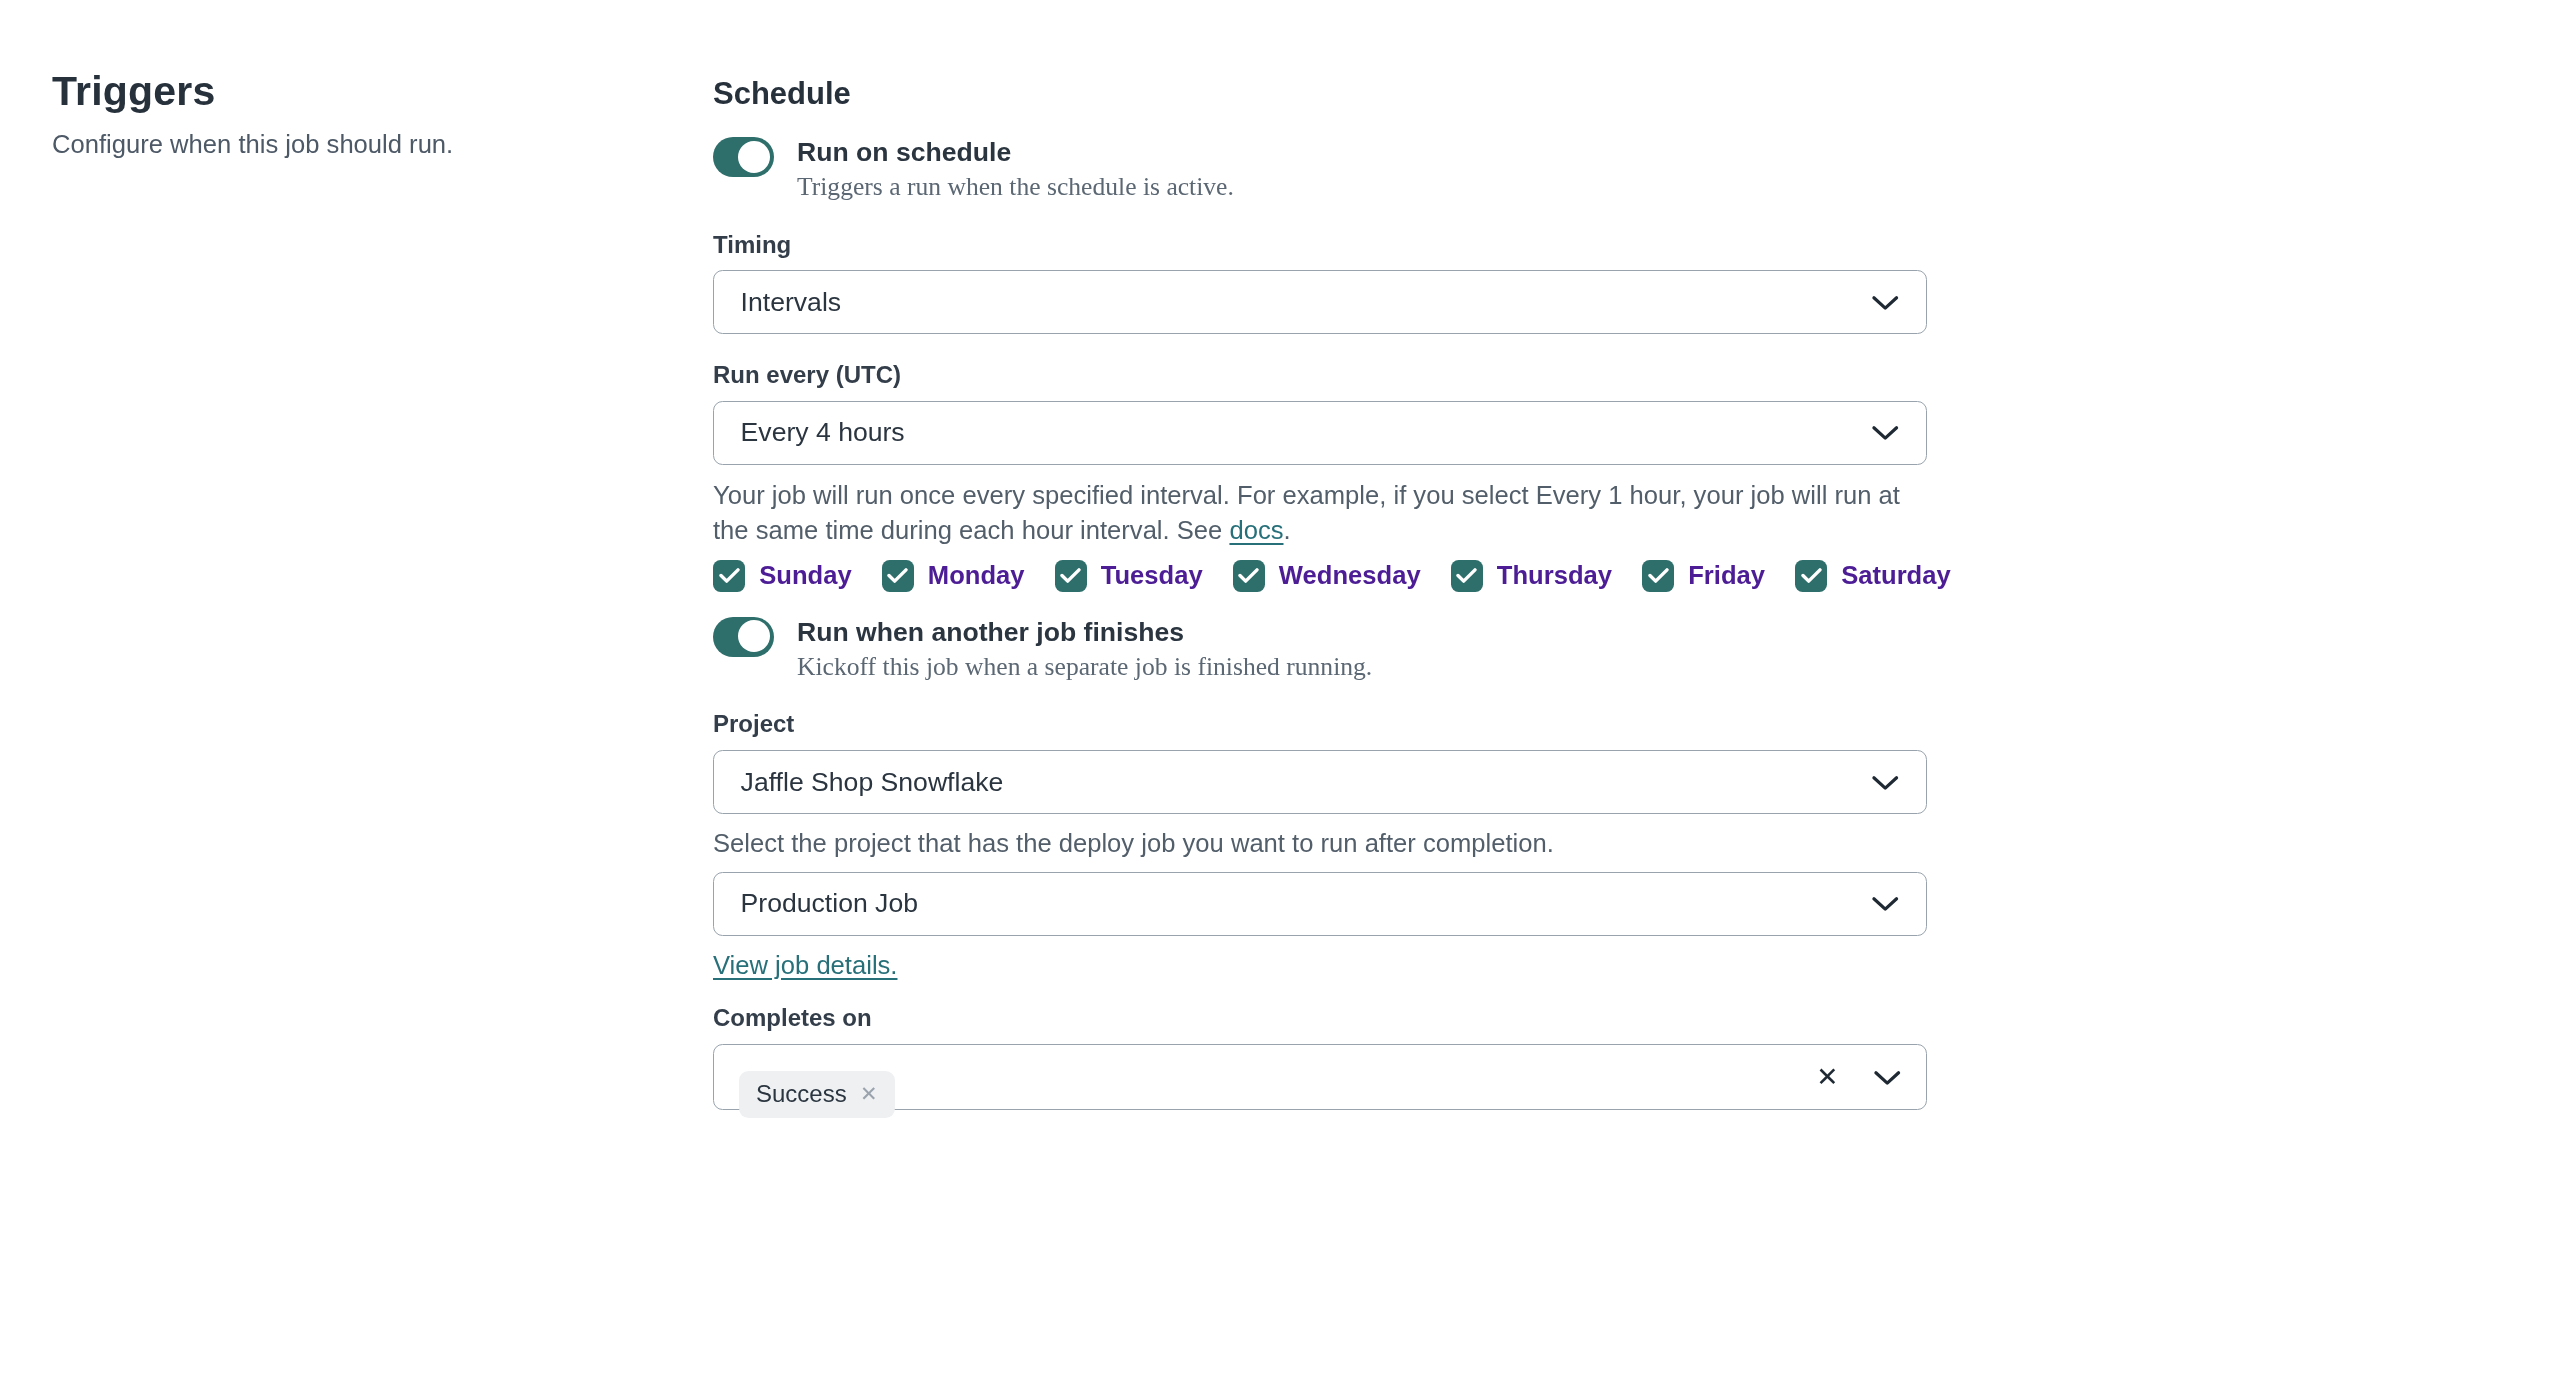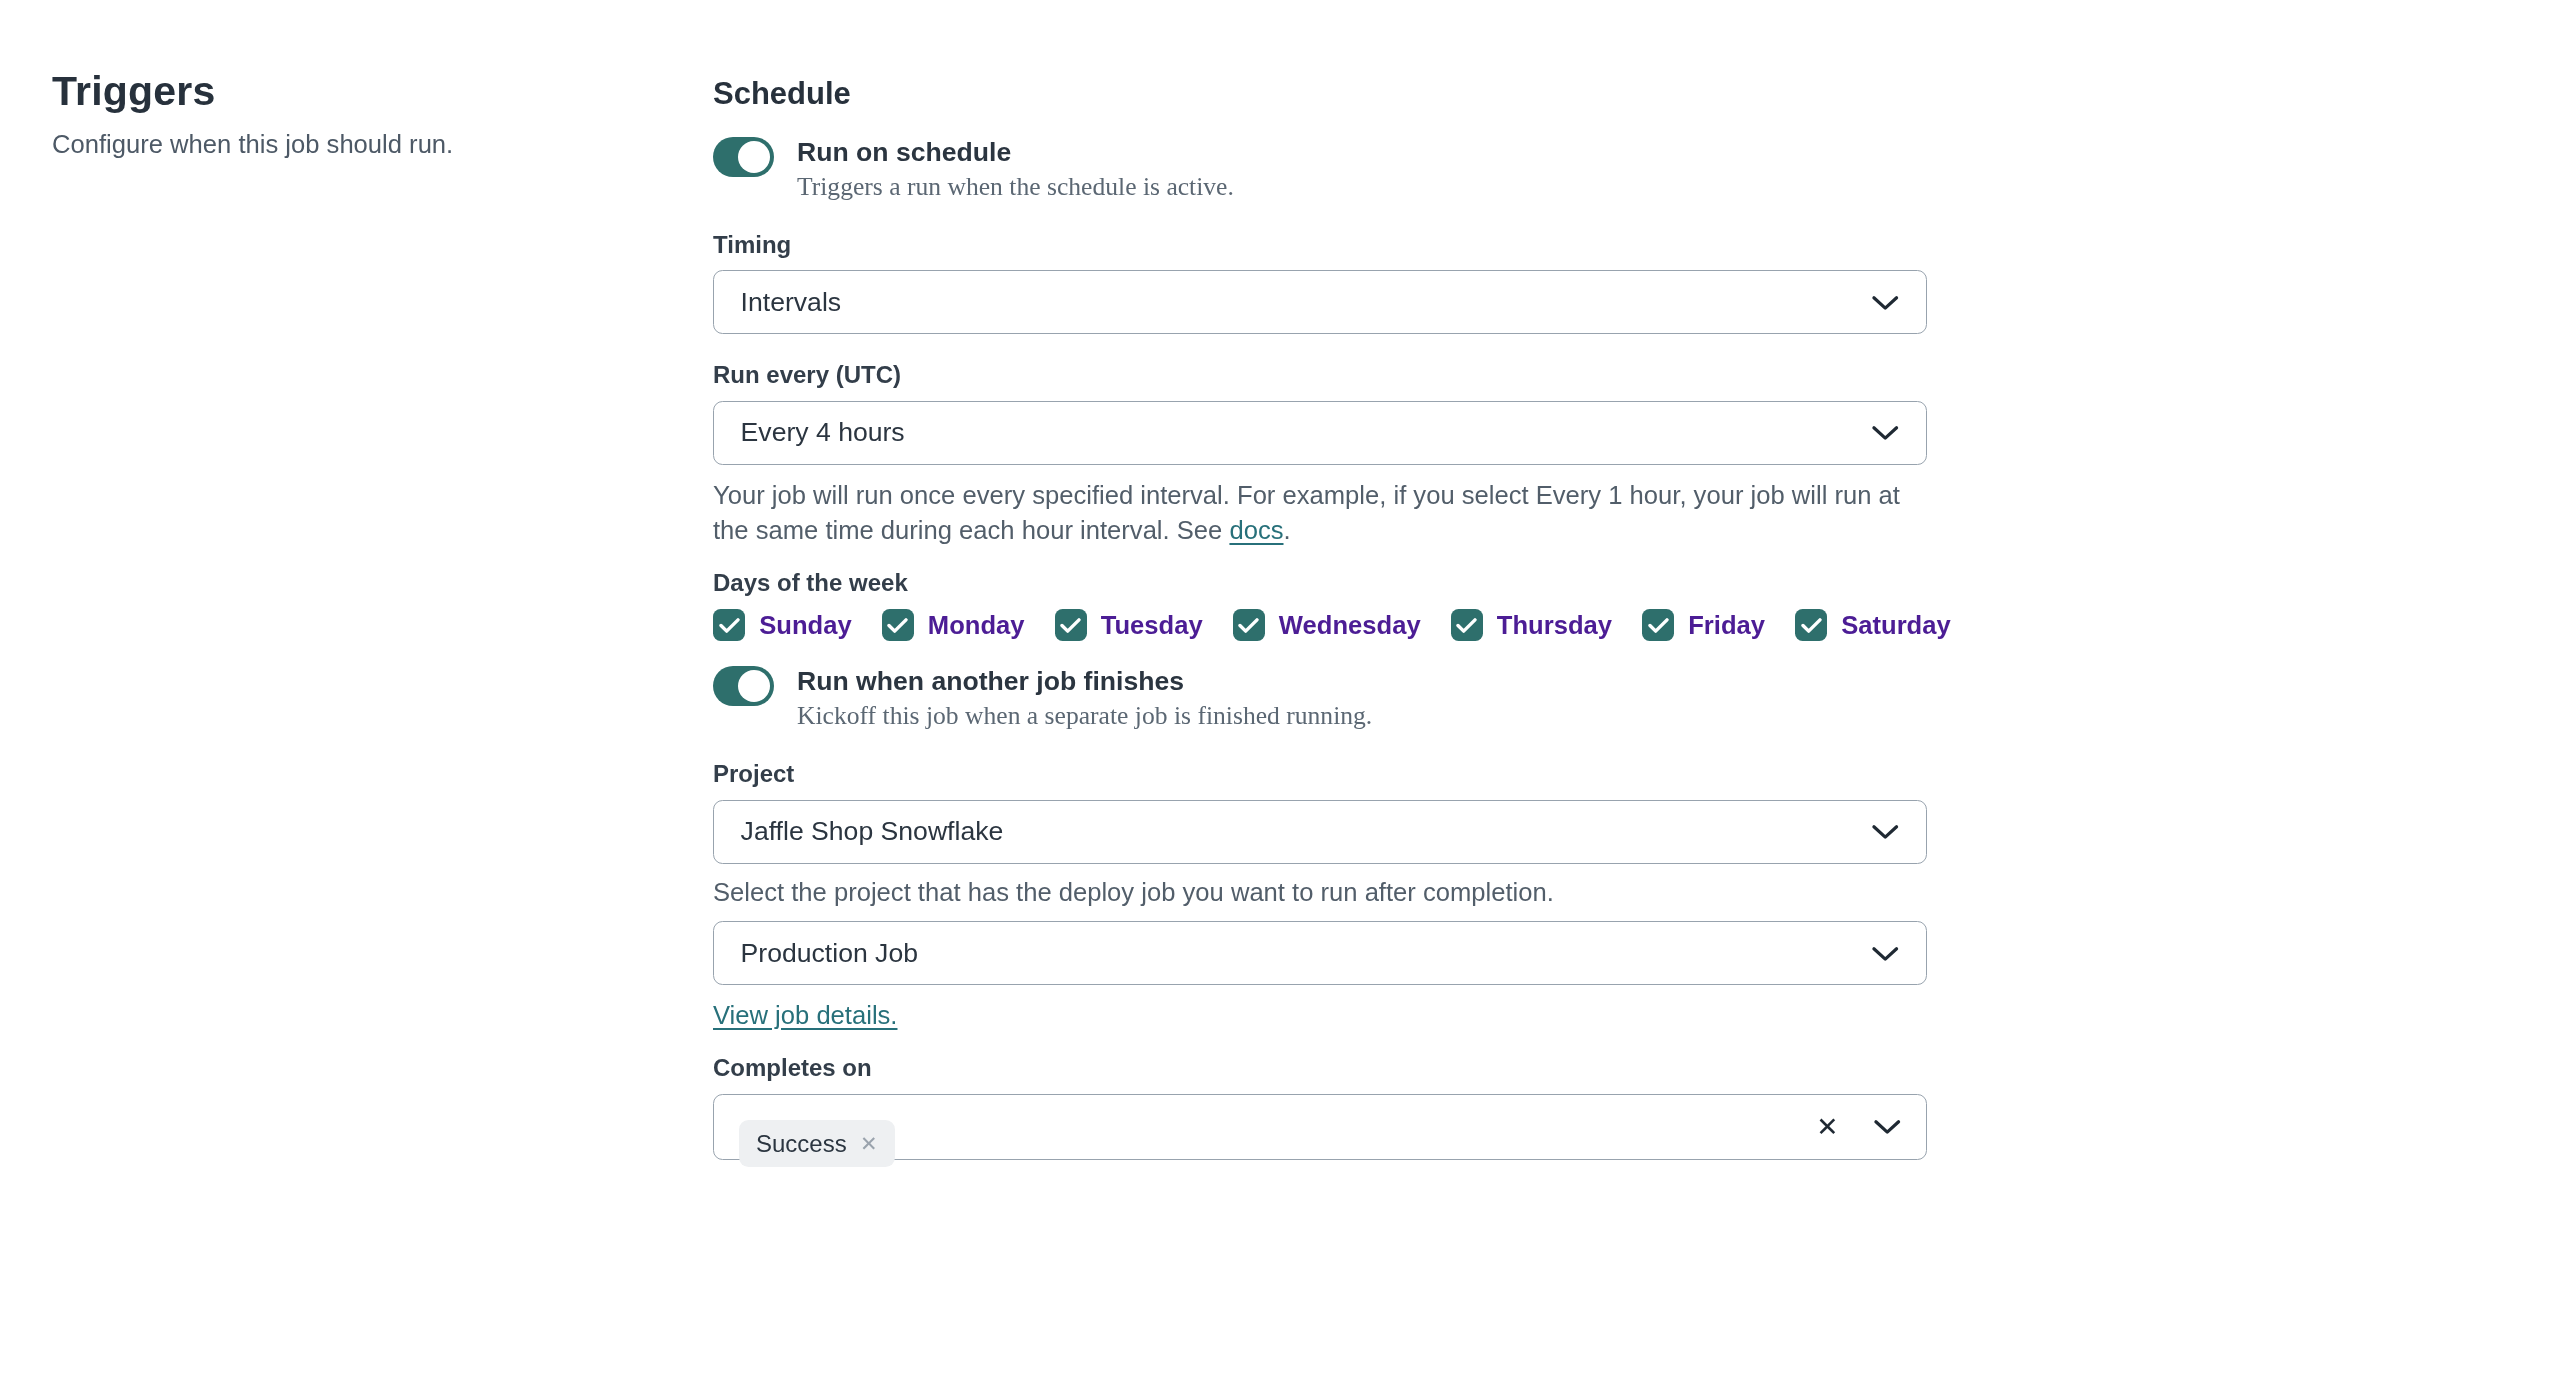--- a/index.html
+++ b/index.html
@@ -109,21 +109,20 @@
     <div class="field-label mt-lg">Run every (UTC)</div>
     <div class="select">
       <span>Every 4 hours</span>
       <svg class="chev" width="28.5" height="17" viewBox="0 0 30 18">
           <polyline points="3,4 15,15 27,4" fill="none" stroke="#1f2933" stroke-width="3.4" stroke-linecap="round" stroke-linejoin="round"></polyline>
         </svg>
     </div>
 
     <div class="help"><span>Your job will run once every specified interval. For example, if you select Every 1 hour, your job will run at the same time during each hour interval. See </span><span class="link">docs</span><span>.</span></div>
 
-    <div class="field-label mt-md">Days of the week</div>
     <div class="days-row">
       <div class="day">
         <span class="checkbox">
             <svg width="21" height="17" viewBox="0 0 22 18">
               <polyline points="2,9 8,15 20,3" fill="none" stroke="#ffffff" stroke-width="3.6" stroke-linecap="round" stroke-linejoin="round"></polyline>
             </svg>
           </span>
         <span class="day-label">Sunday</span>
       </div>
       <div class="day">

